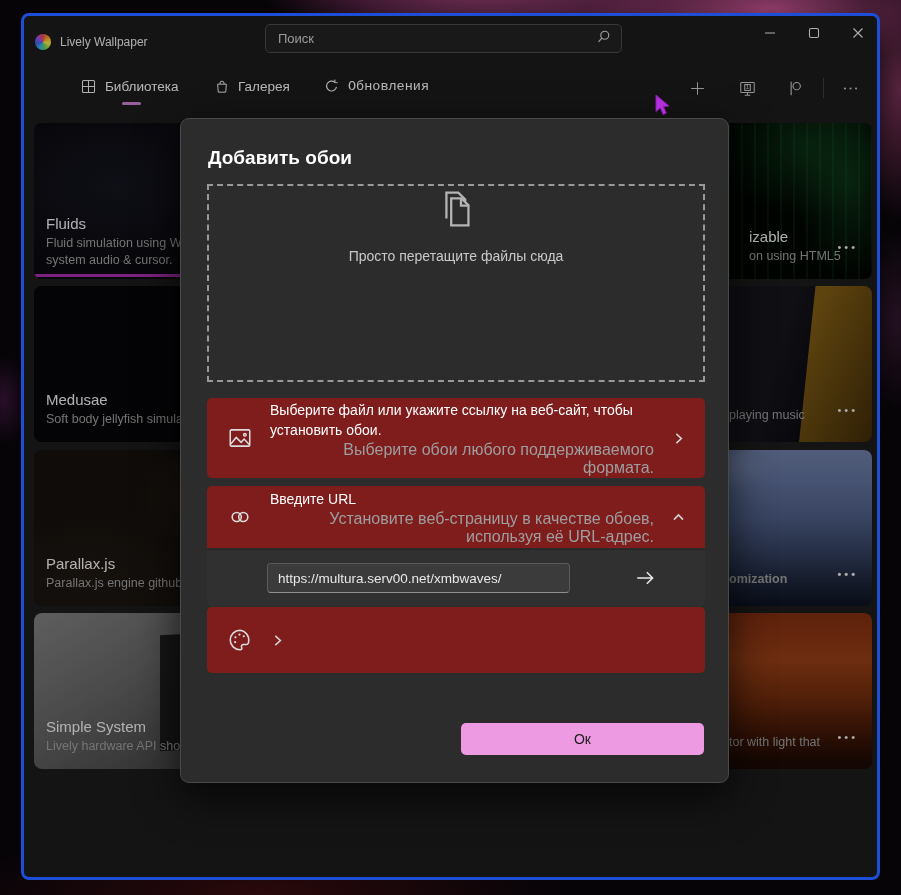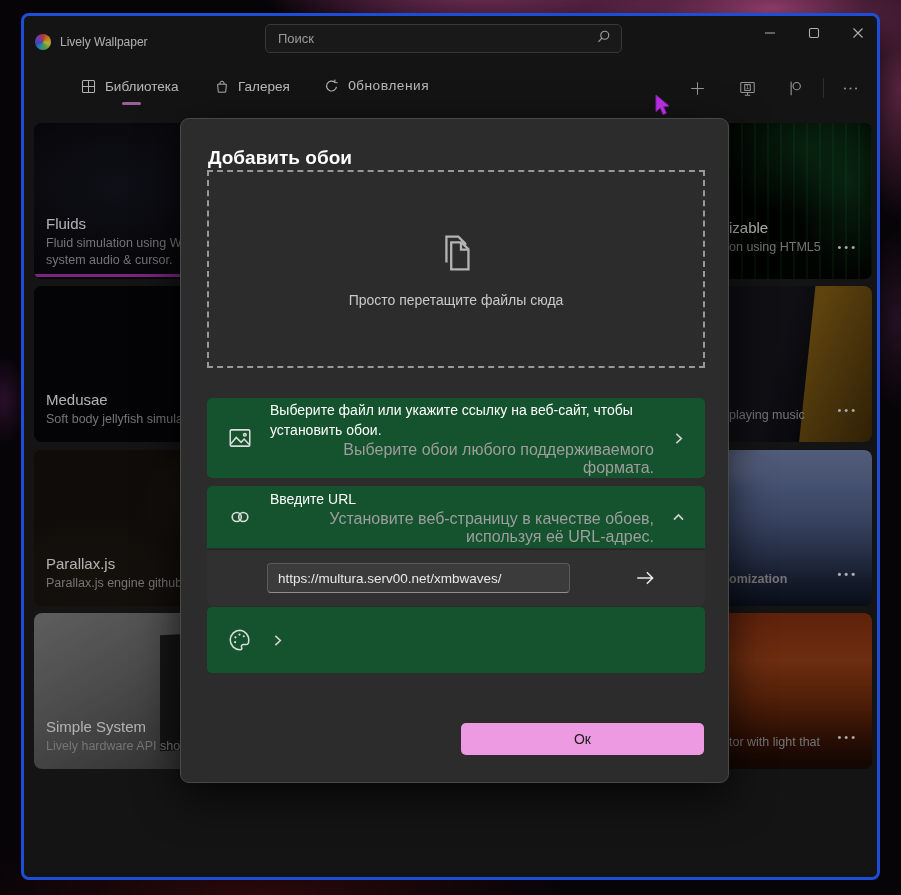--- a/index.html
+++ b/index.html
@@ -87,26 +87,26 @@
   .img-sunset{background:linear-gradient(180deg,#7c2c10 0%,#903c16 30%,#6b2a0c 55%,#3c1506 78%,#1c0a04 95%);}
   
   .smoke{position:absolute;inset:0;background:rgba(0,0,0,.24);z-index:5;}
   .dialog{
     position:absolute;left:156px;top:102px;width:549px;height:665px;z-index:10;
     background:#2c2c2c;border:1px solid #494949;border-radius:9px;box-sizing:border-box;
     box-shadow:0 14px 44px rgba(0,0,0,.7);
   }
   .dlg-title{position:absolute;left:27px;top:28px;font-size:19px;font-weight:600;color:#ffffff;}
   .dropzone{
-    position:absolute;left:26px;top:51px;width:498px;height:198px;box-sizing:border-box;
-    border:2px dashed #999999;display:flex;flex-direction:column;align-items:center;justify-content:center;gap:16px;
+    position:absolute;left:26px;top:65px;width:498px;height:198px;box-sizing:border-box;
+    border:2px dashed #999999;display:flex;flex-direction:column;align-items:center;gap:16px;
   }
   .dropzone-text{font-size:14px;color:#c9c9c9;}
   .opt-row{
-    position:absolute;left:26px;width:498px;box-sizing:border-box;background:#14532d;border-radius:5px;
+    position:absolute;left:26px;width:498px;box-sizing:border-box;background:#7f1d1d;border-radius:5px;
     display:flex;align-items:center;padding:0 20px;gap:17px;
   }
   .opt-icon{flex:0 0 26px;display:flex;align-items:center;justify-content:center;}
   .opt-text{flex:1;min-width:0;}
   .opt-title{font-size:14px;color:#ffffff;line-height:20px;}
   .opt-sub{font-size:16px;color:#9e9e9e;line-height:18px;margin-top:1px;text-align:right;}
   .opt-chevron{flex:0 0 14px;display:flex;align-items:center;justify-content:center;}
   .url-body{
     position:absolute;left:26px;top:430px;width:498px;height:57px;background:#303030;
     border-top:1px solid #262626;border-radius:0 0 5px 5px;box-sizing:border-box;
@@ -253,21 +253,21 @@
         <div class="mobo"></div>
       </div>
     <div class="ctext">
       <div class="ctitle">Simple System</div>
       <div class="csub">Lively hardware API showc</div>
     </div>
   </div>
 
   <div class="card rcard" style="top:107px;">
     <div class="cimg img-matrix"></div>
-    <div class="ctext" style="bottom:23px;">
+    <div class="ctext" style="bottom:14px;padding-left:20px;">
       <div class="ctitle">izable</div>
       <div class="csub">on using HTML5</div>
     </div>
     <div class="card-menu">•••</div>
   </div>
 
   <div class="card rcard" style="top:270px;">
     <div class="cimg img-music">
         <div class="boombox"></div>
       </div>

